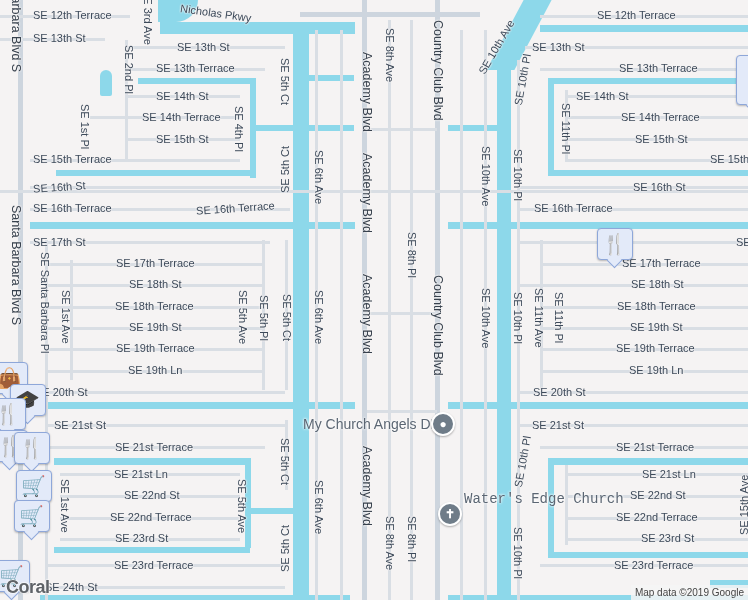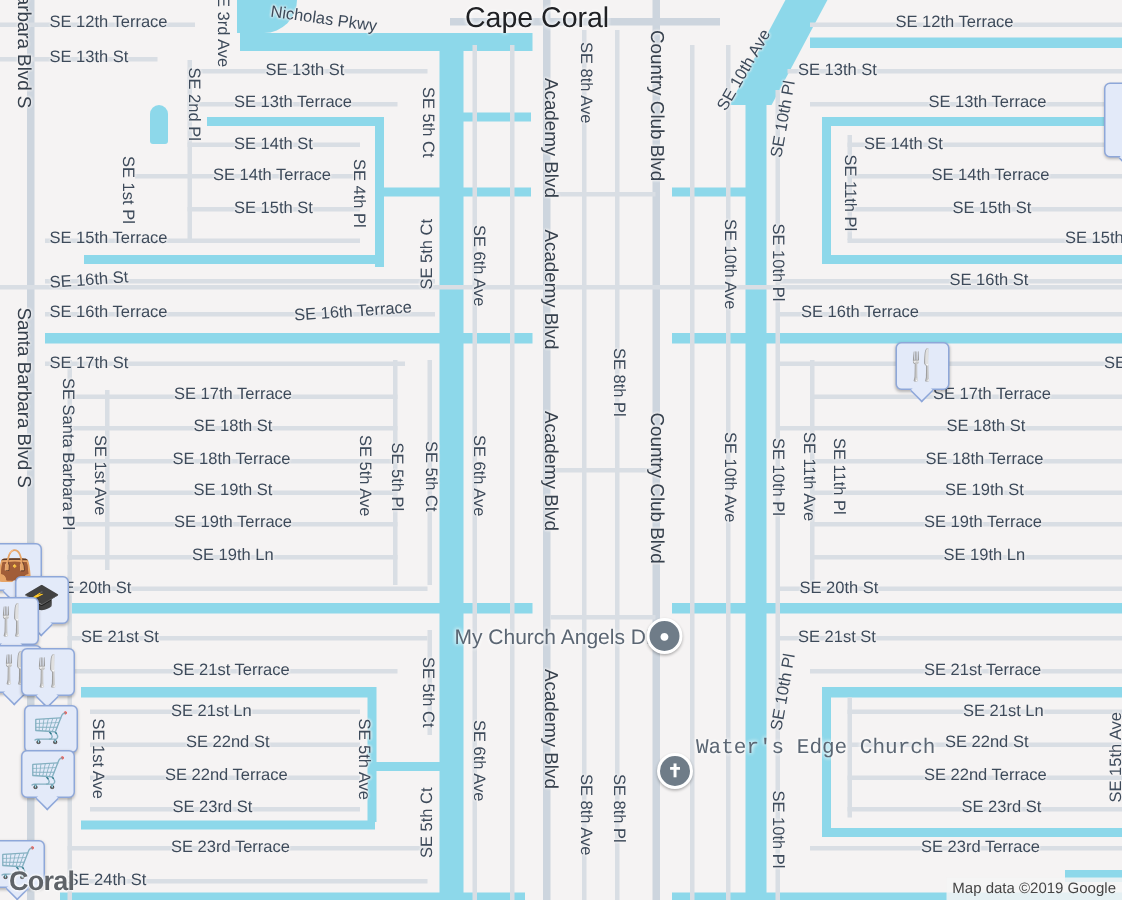--- a/index.html
+++ b/index.html
@@ -130,21 +130,20 @@
   <div class="road h" style="left:565px;top:517px;width:183px;"></div>
   <div class="road h" style="left:565px;top:538px;width:183px;"></div>
   <div class="road h" style="left:540px;top:564px;width:208px;"></div>
   <div class="road v" style="left:484px;top:30px;height:570px;"></div>
   <div class="road v" style="left:517px;top:60px;height:540px;"></div>
   <div class="road v" style="left:540px;top:240px;height:150px;"></div>
   <div class="road v" style="left:565px;top:90px;height:70px;"></div>
   <div class="road v" style="left:565px;top:465px;height:80px;"></div>
   <div class="road v" style="left:460px;top:30px;height:570px;"></div>
 
-  <div class="city" style="left:310px;top:2px;">Cape Coral</div>
 
   <div class="lbl major vert" style="left:22px;top:205px;">Santa Barbara Blvd S</div>
   <div class="lbl major vert" style="left:22px;top:-48px;">Santa Barbara Blvd S</div>
   <div class="lbl major vert" style="left:373px;top:52px;">Academy Blvd</div>
   <div class="lbl major vert" style="left:373px;top:153px;">Academy Blvd</div>
   <div class="lbl major vert" style="left:373px;top:274px;">Academy Blvd</div>
   <div class="lbl major vert" style="left:373px;top:446px;">Academy Blvd</div>
   <div class="lbl major vert" style="left:444px;top:20px;">Country Club Blvd</div>
   <div class="lbl major vert" style="left:444px;top:275px;">Country Club Blvd</div>
   <div class="lbl" style="left:180px;top:7px;transform:rotate(8deg);">Nicholas Pkwy</div>

